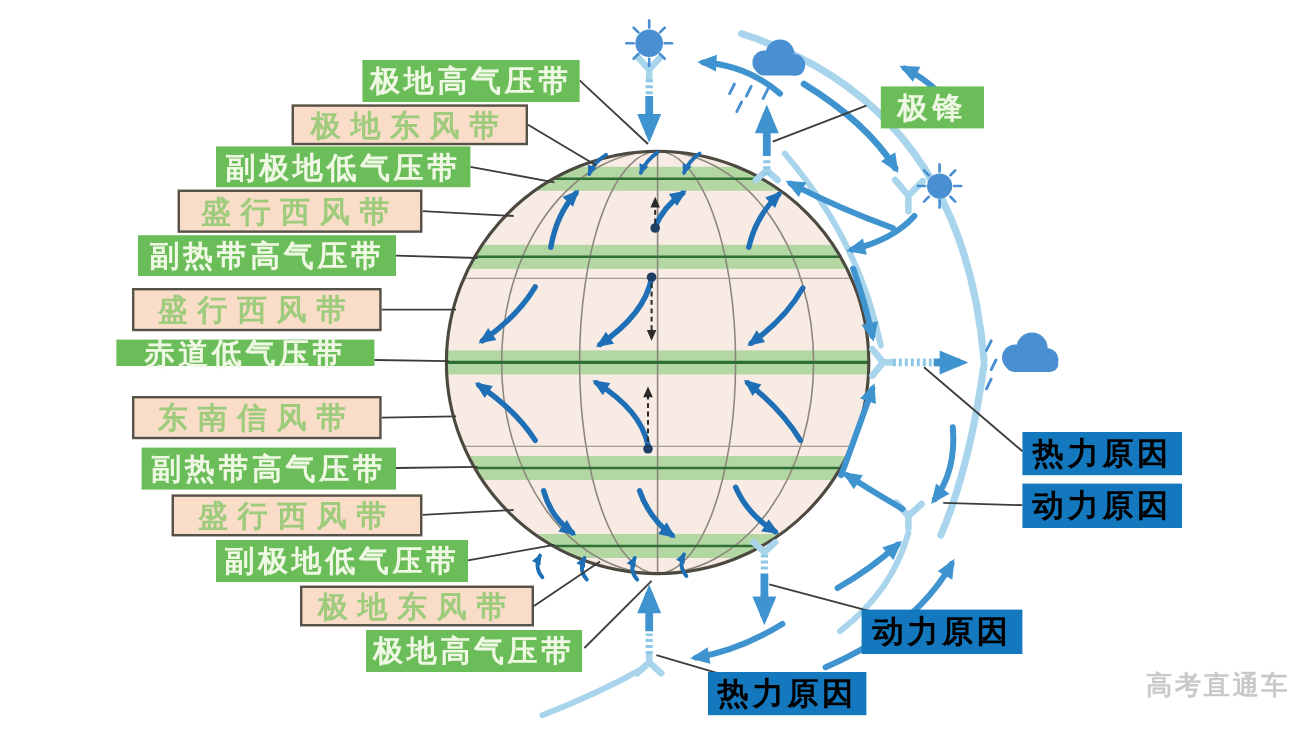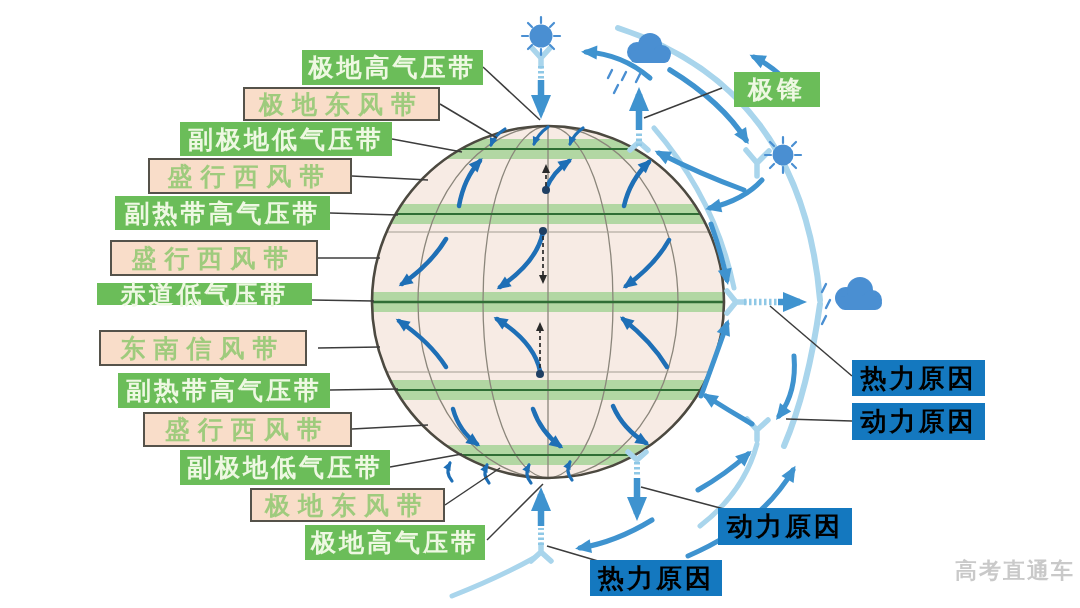--- a/index.html
+++ b/index.html
@@ -240,21 +240,21 @@
   </g>
 </svg>
 
 <div class="lbl green" style="left:302px;top:50px;width:181px;height:35px;">极地高气压带</div>
 <div class="lbl peach" style="left:243px;top:87px;width:197px;height:34px;">极地东风带</div>
 <div class="lbl green" style="left:180px;top:122px;width:212px;height:34px;">副极地低气压带</div>
 <div class="lbl peach" style="left:148px;top:158px;width:204px;height:36px;">盛行西风带</div>
 <div class="lbl green" style="left:115px;top:196px;width:215px;height:34px;">副热带高气压带</div>
 <div class="lbl peach" style="left:110px;top:240px;width:208px;height:36px;">盛行西风带</div>
 <div class="lbl green" style="left:97px;top:283px;width:215px;height:22px;text-align:right;">赤道低气压带</div>
-<div class="lbl peach" style="left:99px;top:330px;width:208px;height:36px;">东南信风带</div>
+<div class="lbl peach" style="left:110px;top:330px;width:208px;height:36px;">东南信风带</div>
 <div class="lbl green" style="left:118px;top:373px;width:212px;height:35px;">副热带高气压带</div>
 <div class="lbl peach" style="left:143px;top:412px;width:209px;height:35px;">盛行西风带</div>
 <div class="lbl green" style="left:180px;top:450px;width:210px;height:35px;">副极地低气压带</div>
 <div class="lbl peach" style="left:250px;top:488px;width:195px;height:34px;">极地东风带</div>
 <div class="lbl green" style="left:305px;top:525px;width:180px;height:35px;">极地高气压带</div>
 
 <div class="lbl green" style="left:722px;top:72px;width:86px;height:35px;letter-spacing:4px;margin-left:12px;">极锋</div>
 <div class="lbl blue" style="left:852px;top:360px;width:133px;height:36px;">热力原因</div>
 <div class="lbl blue" style="left:852px;top:403px;width:133px;height:37px;">动力原因</div>
 <div class="lbl blue" style="left:718px;top:508px;width:134px;height:37px;">动力原因</div>

